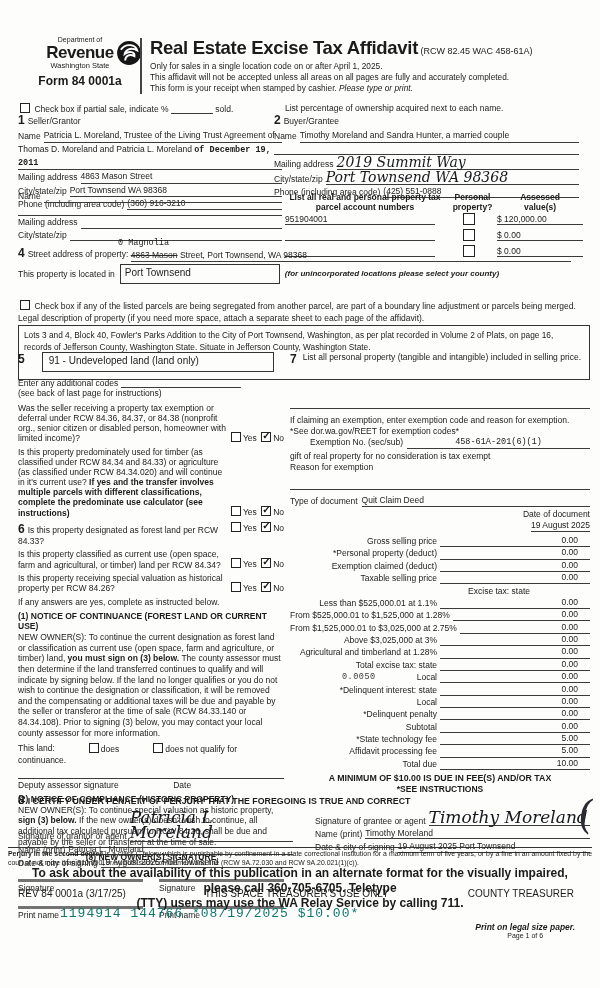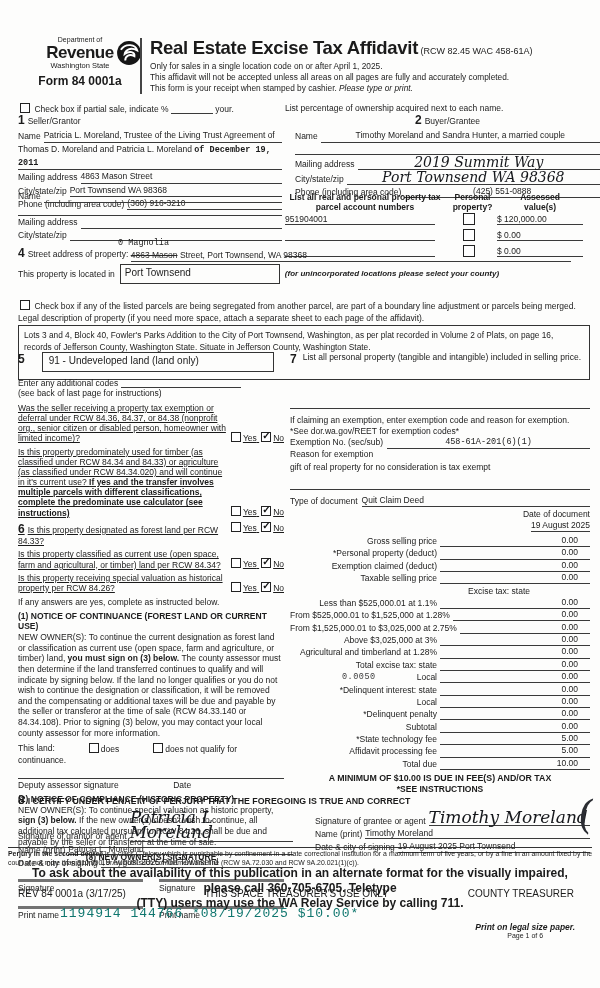--- a/index.html
+++ b/index.html
@@ -21,21 +21,21 @@
   .logo-brand{font-size:17px;font-weight:bold;letter-spacing:-0.5px;}
   .logo-state{font-size:7.5px;}
   .logo-form{font-size:12px;font-weight:bold;margin-top:4px;}
   .hdr-divider{left:140px;top:38px;height:56px;border-left:2px solid #444;}
   .title-block{left:150px;top:36px;width:442px;line-height:1.25;}
   .title-main{font-size:18.5px;font-weight:bold;letter-spacing:-0.3px;}
   .title-ref{font-size:9px;font-weight:normal;}
   .title-sub{font-size:8.3px;margin-top:2px;line-height:1.3;}
   
   .lbl{white-space:nowrap;}
-  .qrow{display:flex;gap:3px;margin-bottom:3px;text-decoration:underline;}
+  .qrow{display:flex;gap:3px;margin-bottom:3px;}
   .qtext{flex:1;line-height:1.2;}
   .yn{white-space:nowrap;align-self:flex-end;}
   .fee-row{display:flex;align-items:flex-end;margin-bottom:1.2px;height:11.2px;}
   .fee-label{flex:1;text-align:right;padding-right:3px;white-space:nowrap;position:relative;}
   .fee-prefix{position:absolute;left:52px;color:#3c3c3c;letter-spacing:0.5px;}
   .fee-line{width:138px;border-bottom:1px solid #3a3a3a;text-align:right;padding-right:12px;}
   .fee-header .fee-label{padding-right:60px;}
   .legalbox{border:1.2px solid #333;height:47px;padding:3px 5px;line-height:1.5;font-size:8.3px;}
   .usecode-box{border:1.2px solid #333;display:inline-block;padding:2px 6px 3px;font-size:10px;width:218px;}
   .located-box{border:1.2px solid #333;display:inline-block;padding:1px 4px 2px;font-size:10px;width:150px;}
@@ -81,21 +81,21 @@
       <div>This affidavit will not be accepted unless all areas on all pages are fully and accurately completed.</div>
       <div><span>This form is your receipt when stamped by cashier. </span><span class="it">Please type or print.</span></div>
     </div>
   </div>
 
   <div class="abs" style="left:18px;top:103px;width:572px;display:flex;">
     <div style="width:267px;">
       <span class="cb"></span>
       <span>Check box if partial sale, indicate %</span>
       <span class="field" style="width:42px;"></span>
-      <span>your.</span>
+      <span>sold.</span>
     </div>
     <div style="flex:1;">List percentage of ownership acquired next to each name.</div>
   </div>
 
   <div class="abs" style="left:18px;top:112px;width:264px;line-height:1.45;">
     <div><span class="secnum">1</span><span>Seller/Grantor</span></div>
     <div style="display:flex;align-items:flex-end;">
         <span class="lbl">Name</span>
         <span class="field" style="flex:1;margin-left:3px;">Patricia L. Moreland, Trustee of the Living Trust Agreement of</span>
       </div>
@@ -107,21 +107,21 @@
     <div style="display:flex;align-items:flex-end;">
         <span class="lbl">City/state/zip</span>
         <span class="field" style="flex:1;margin-left:3px;">Port Townsend WA 98368</span>
       </div>
     <div style="display:flex;align-items:flex-end;">
         <span class="lbl">Phone (including area code)</span>
         <span class="field" style="flex:1;margin-left:3px;">(360) 916-3210</span>
       </div>
   </div>
 
-  <div class="abs" style="left:295px;top:112px;width:305px;line-height:1.45;text-align:center;">
+  <div class="abs" style="left:274px;top:112px;width:305px;line-height:1.45;">
     <div><span class="secnum">2</span><span>Buyer/Grantee</span></div>
     <div style="display:flex;align-items:flex-end;">
         <span class="lbl">Name</span>
         <span class="field" style="flex:1;margin-left:3px;">Timothy Moreland and Sandra Hunter, a married couple</span>
       </div>
     <div class="field" style="width:100%;height:11px;"></div>
     <div style="display:flex;align-items:flex-end;">
         <span class="lbl">Mailing address</span>
         <span class="field hand" style="flex:1;margin-left:3px;font-size:14px;line-height:1;">2019 Summit Way</span>
       </div>
@@ -248,26 +248,26 @@
     </div>
   </div>
 
   <div class="abs" style="left:290px;top:352px;width:300px;line-height:1.3;">
     <div style="display:flex;gap:3px;">
       <span class="secnum">7</span>
       <span>List all personal property (tangible and intangible) included in selling price.</span>
     </div>
     <div class="field" style="width:100%;height:40px;"></div>
     <div style="margin-top:6px;">If claiming an exemption, enter exemption code and reason for exemption. *See dor.wa.gov/REET for exemption codes*</div>
-    <div style="display:flex;align-items:flex-start;">
+    <div style="display:flex;align-items:flex-start;margin-left:20px;">
       <span>Exemption No. (sec/sub)</span>
       <span class="field mono" style="flex:1;margin-left:4px;text-align:center;">458-61A-201(6)(1)</span>
     </div>
+    <div style="margin-top:2px;">gift of real property for no consideration is tax exempt</div>
     <div>Reason for exemption</div>
-    <div style="margin-top:2px;">gift of real property for no consideration is tax exempt</div>
     <div style="border-top:1.3px solid #3a3a3a;margin-top:16px;padding-top:5px;">
       <div style="display:flex;align-items:flex-end;">
           <span>Type of document</span>
           <span class="field" style="flex:1;margin-left:4px;">Quit Claim Deed</span>
         </div>
       <div style="display:flex;align-items:flex-end;margin-top:2px;flex-direction:column;">
           <span>Date of document</span>
           <span class="field" style="flex:1;margin-left:4px;">19 August 2025</span>
         </div>
     </div>

